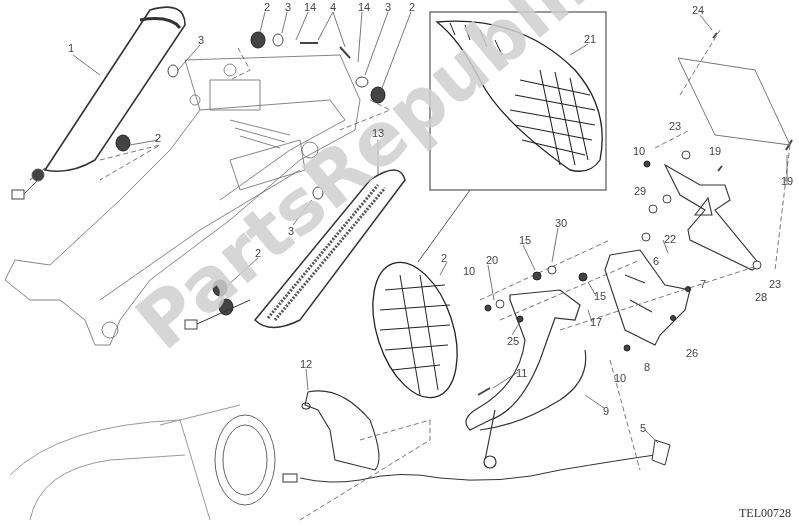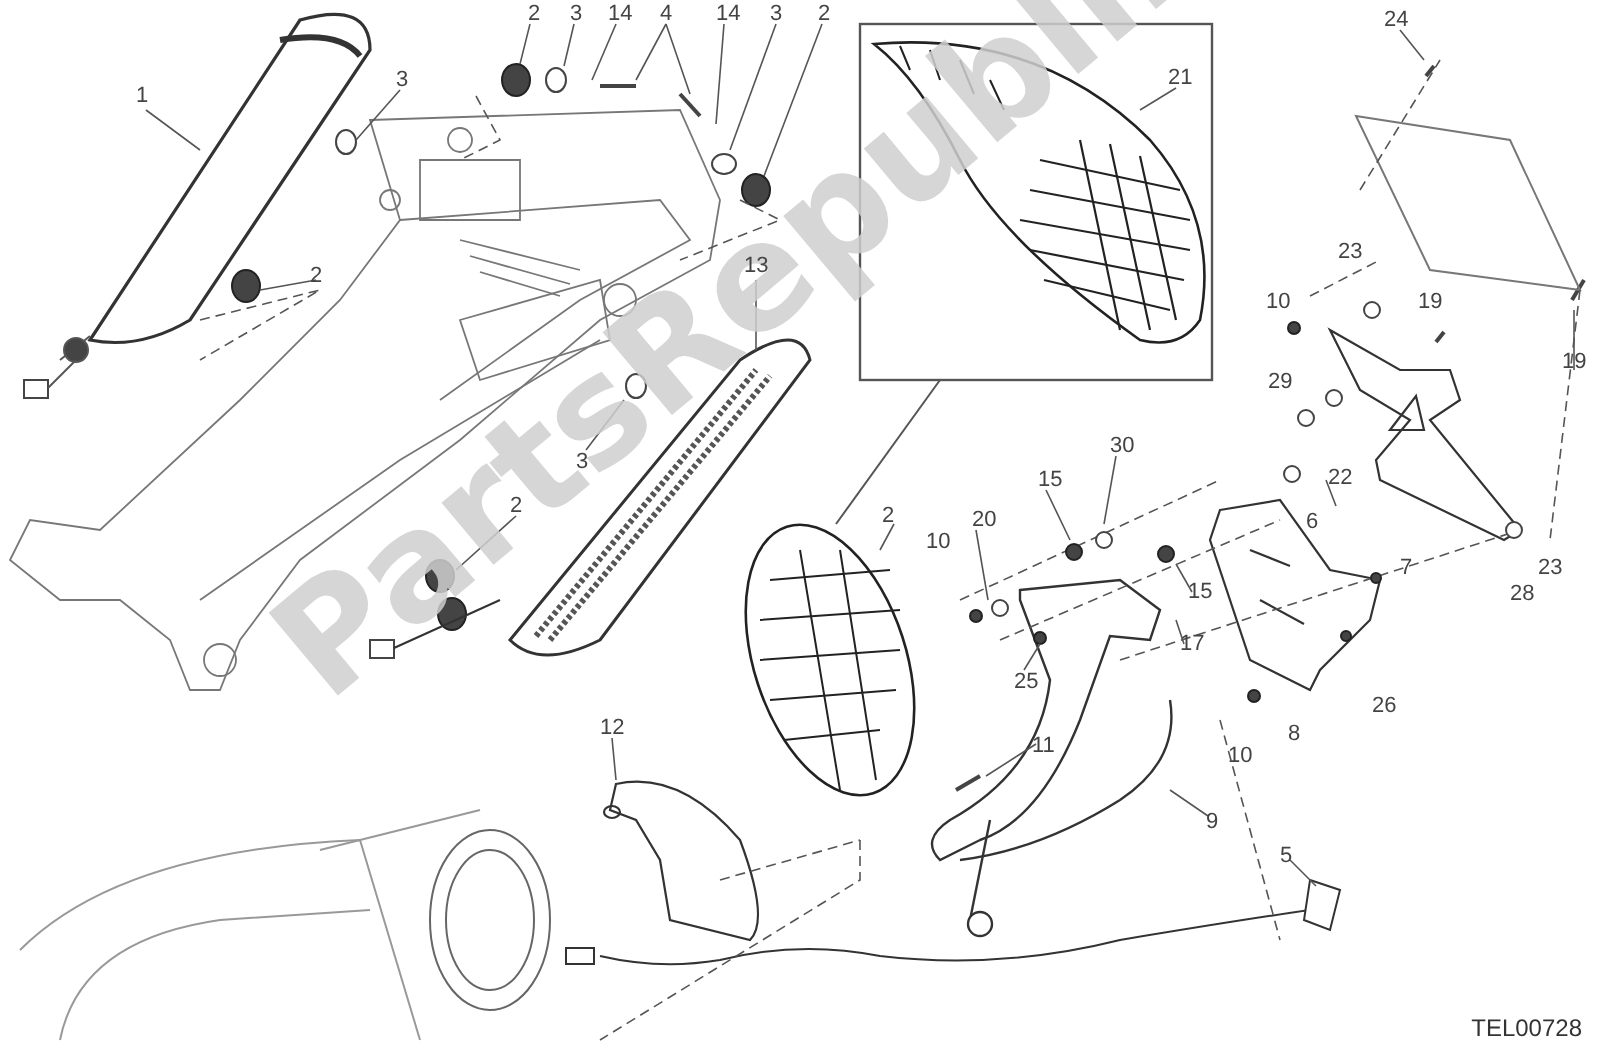--- a/index.html
+++ b/index.html
@@ -1,19 +1,19 @@
 <!DOCTYPE html>
 <html><head>
 <meta charset="utf-8">
 <style>
   html, body { margin: 0; padding: 0; background: #ffffff; }
   body { width: 799px; height: 527px; overflow: hidden; position: relative; font-family: "Liberation Sans", sans-serif; }
   #canvas { position: absolute; left: 0; top: 0; width: 799px; height: 527px; }
   .callout { position: absolute; font-family: "Liberation Sans", sans-serif; font-size: 11px; color: #444; line-height: 11px; white-space: nowrap; }
-  .code { position: absolute; right: 8px; bottom: 6px; font-family: Liberation Sans, sans-serif; font-size: 12px; color: #333; }
+  .code { position: absolute; right: 8px; bottom: 6px; font-family: Liberation Serif, serif; font-size: 12px; color: #333; }
   .watermark { position: absolute; left: 120px; top: 300px; font-family: "DejaVu Sans", sans-serif; font-weight: bold; font-size: 74px; color: #cfcfcf; transform: rotate(-40deg); transform-origin: left top; white-space: nowrap; opacity: 0.85; pointer-events: none; }
   svg { position: absolute; left: 0; top: 0; }
 </style>
 </head>
 <body>
 
 <div id="canvas">
 
   <svg width="799" height="527" viewBox="0 0 799 527">
     <g fill="none" stroke="#555" stroke-width="1">

